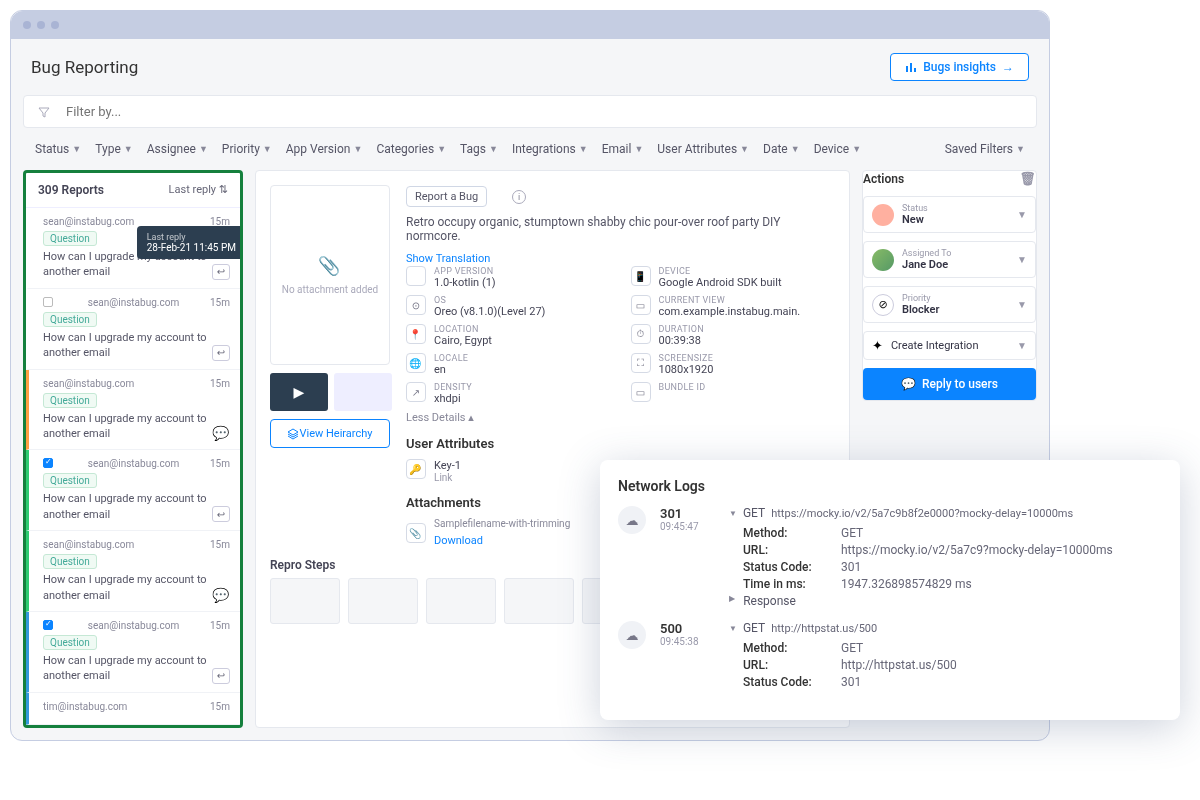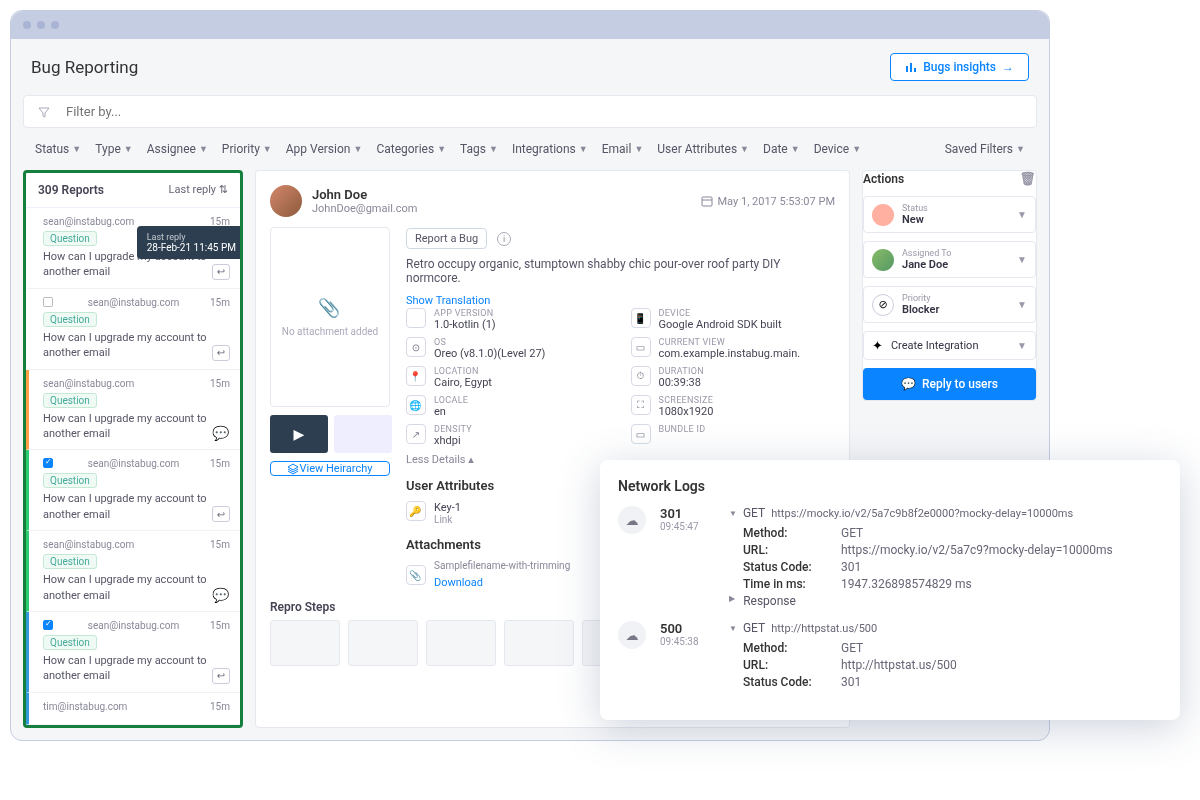--- a/index.html
+++ b/index.html
@@ -36,35 +36,35 @@
 .tooltip .tt-t{font-size:9px;opacity:.7}
 .center{flex:1;background:#fff;border:1px solid #e5e8ee;border-radius:4px;padding:14px;position:relative}
 .chead{display:flex;align-items:center;gap:10px;margin-bottom:10px}
 .avatar{width:32px;height:32px;border-radius:50%;background:linear-gradient(135deg,#d4876b,#8b5a3c)}
 .cname{font-size:13px;font-weight:600;color:#333}
 .cemail{font-size:11px;color:#889}
 .cdate{margin-left:auto;font-size:11px;color:#889;display:flex;align-items:center;gap:5px}
 .cbody{display:flex;gap:14px}
 .attach-box{width:120px;height:180px;border:1px solid #e5e8ee;border-radius:4px;display:flex;flex-direction:column;align-items:center;justify-content:center;color:#aab;font-size:10px;gap:8px}
 .cmain{flex:1}
-.bug-chip{display:inline-block;border:1px solid #d0d7e5;padding:3px 8px;border-radius:4px;font-size:11px;color:#556;margin-right:6px}
+.bug-chip{display:inline-block;border:1px solid #d0d7e5;padding:3px 8px;border-radius:4px;font-size:11px;color:#556;margin-right:21px}
 .info-i{display:inline-flex;width:14px;height:14px;border:1px solid #aab;border-radius:50%;align-items:center;justify-content:center;font-size:9px;color:#889}
 .desc{font-size:12px;color:#556;margin:8px 0 4px}
 .link{color:#0b84ff;font-size:11px;cursor:pointer}
 .sect-title{font-size:13px;font-weight:600;color:#333;margin:12px 0 8px}
 .detail-grid{display:grid;grid-template-columns:1fr 1fr;gap:6px 20px}
 .detail-item{display:flex;gap:8px;align-items:flex-start}
 .di-icon{width:20px;height:20px;border:1px solid #d5dae5;border-radius:4px;display:flex;align-items:center;justify-content:center;font-size:10px;color:#778;flex-shrink:0}
 .di-label{font-size:9px;color:#99a;text-transform:uppercase;letter-spacing:.3px}
 .di-val{font-size:11px;color:#445}
 .thumbs{display:flex;gap:6px;margin-top:8px}
 .thumb{width:58px;height:38px;background:#eef;border-radius:3px;position:relative}
 .thumb.dark{background:#2c3e50}
 .play{position:absolute;top:50%;left:50%;transform:translate(-50%,-50%);color:#fff;font-size:14px}
-.vh-btn{border:1.5px solid #0b84ff;color:#0b84ff;background:#fff;width:120px;border-radius:4px;font-size:11px;margin-top:8px;display:flex;align-items:center;justify-content:center;}
+.vh-btn{border:1.5px solid #0b84ff;color:#0b84ff;background:#fff;width:120px;padding:7px;border-radius:4px;font-size:11px;margin-top:8px;display:flex;align-items:center;justify-content:center;}
 .attach-row{display:flex;gap:8px;align-items:center;margin-top:6px}
 .repro-title{font-size:12px;font-weight:600;margin:10px 0 6px;color:#445}
 .repro-thumbs{display:flex;gap:8px}
 .rthumb{width:70px;height:46px;background:#f5f6f8;border:1px solid #e5e8ee;border-radius:3px}
 .right-panel{width:175px}
 .actions-box{background:#fff;border:1px solid #e5e8ee;border-radius:4px;}
 .act-head{display:flex;justify-content:space-between;align-items:center;font-size:12px;font-weight:600;margin-bottom:10px;color:#333}
 .trash{color:#99a;font-size:13px;cursor:pointer}
 .act-row{border:1px solid #e5e8ee;border-radius:4px;padding:6px 8px;display:flex;align-items:center;gap:8px;margin-bottom:8px;position:relative}
 .act-ico{width:22px;height:22px;border-radius:50%;flex-shrink:0}
@@ -222,36 +222,20 @@
             <div class="ri-top">
               <span>tim@instabug.com</span>
               <span>15m</span>
             </div>
             <div class="ri-text"></div>
           </div>
         </div>
     </div>
 
     <div class="center">
-      <div class="chead">
-        <div class="avatar"></div>
-        <div>
-          <div class="cname">John Doe</div>
-          <div class="cemail">JohnDoe@gmail.com</div>
-        </div>
-        <div class="cdate">
-          <span>
-            <svg width="12" height="12" viewBox="0 0 12 12">
-                <rect x="1" y="2" width="10" height="9" rx="1" fill="none" stroke="#889"></rect>
-                <line x1="1" y1="5" x2="11" y2="5" stroke="#889"></line>
-              </svg>
-          </span>
-          <span>May 1, 2017 5:53:07 PM</span>
-        </div>
-      </div>
 
       <div class="cbody">
         <div>
           <div class="attach-box">
             <span style="font-size:18px">📎</span>
             <span>No attachment added</span>
           </div>
           <div class="thumbs">
             <div class="thumb dark">
                 <span class="play">▶</span>

